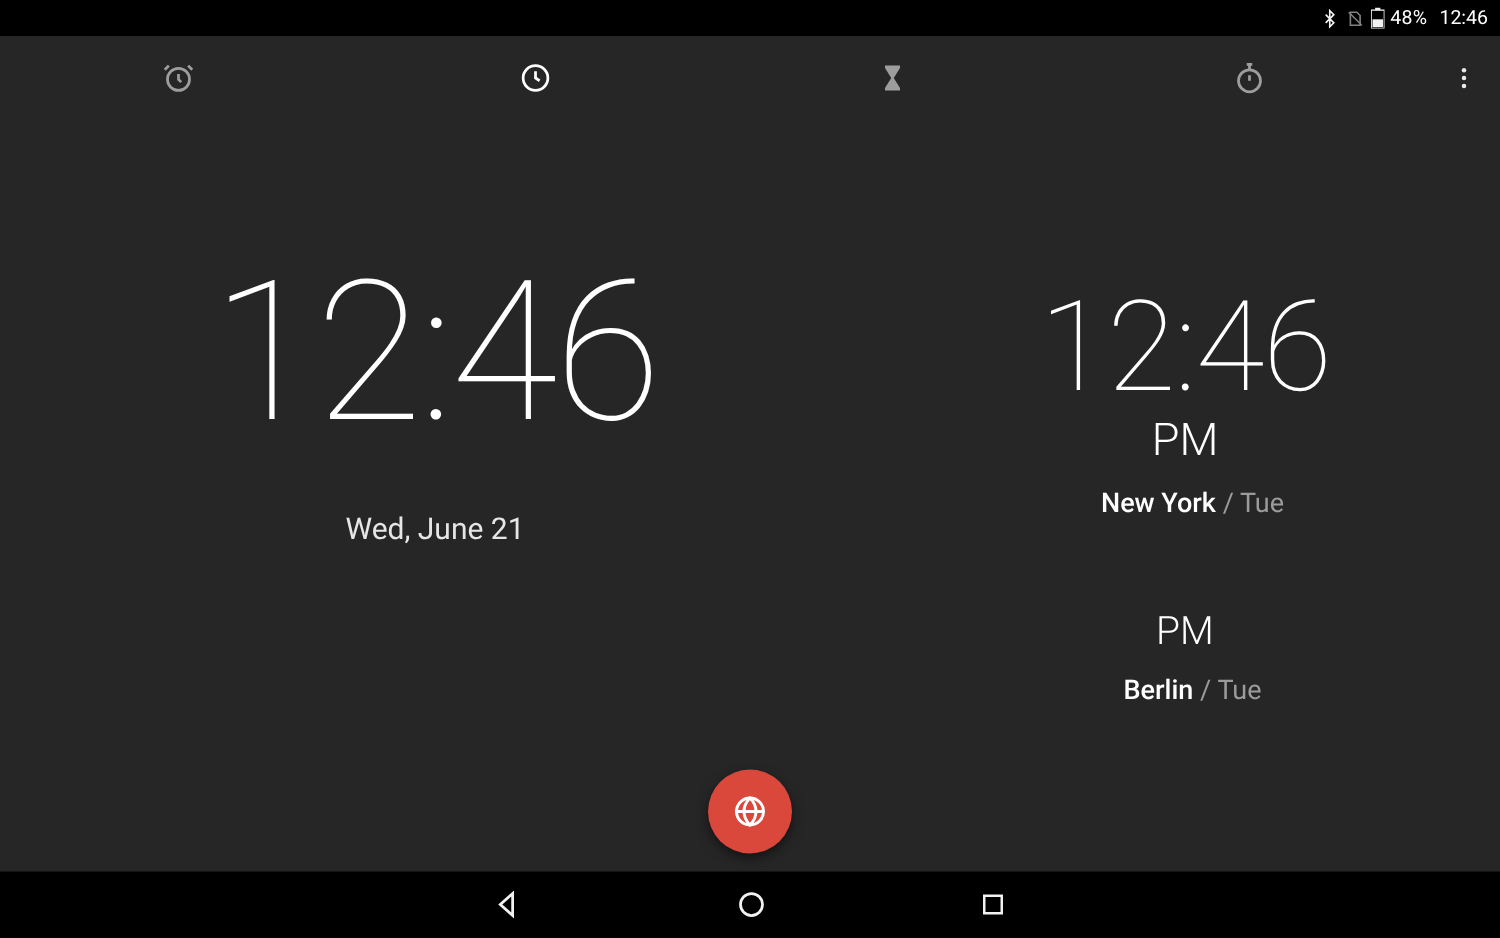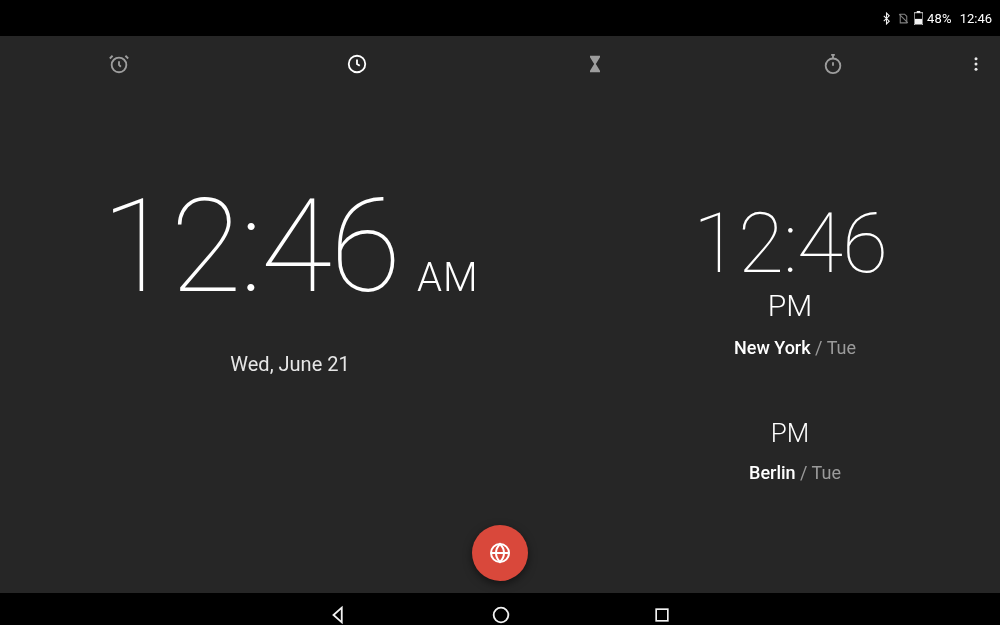--- a/index.html
+++ b/index.html
@@ -7,21 +7,21 @@
     width: 1000px;
     height: 625px;
     background: #000;
     font-family: "Roboto", "Helvetica Neue", Arial, sans-serif;
     color: #fff;
     overflow: hidden;
     -webkit-font-smoothing: antialiased;
   }
   
   .status-bar {
-    height: 36px;
+    height: 24px;
     width: 100%;
     background: #000;
     display: flex;
     justify-content: flex-end;
     align-items: center;
     padding-right: 8px;
     font-size: 13px;
     gap: 4px;
     color: #fff;
   }
@@ -247,21 +247,20 @@
         </svg>
       </span>
     </div>
   </div>
 
   <div class="content">
 
     <div class="col-main">
       <div class="big-time">
         <span class="hm">12:46</span>
-        <span class="ampm">AM</span>
       </div>
       <div class="big-date">Wed, June 21</div>
     </div>
 
     <div class="col-side">
 
       <div class="world-clock large">
         <div class="time-row">
           <span class="hm">12:46</span>
         </div>

